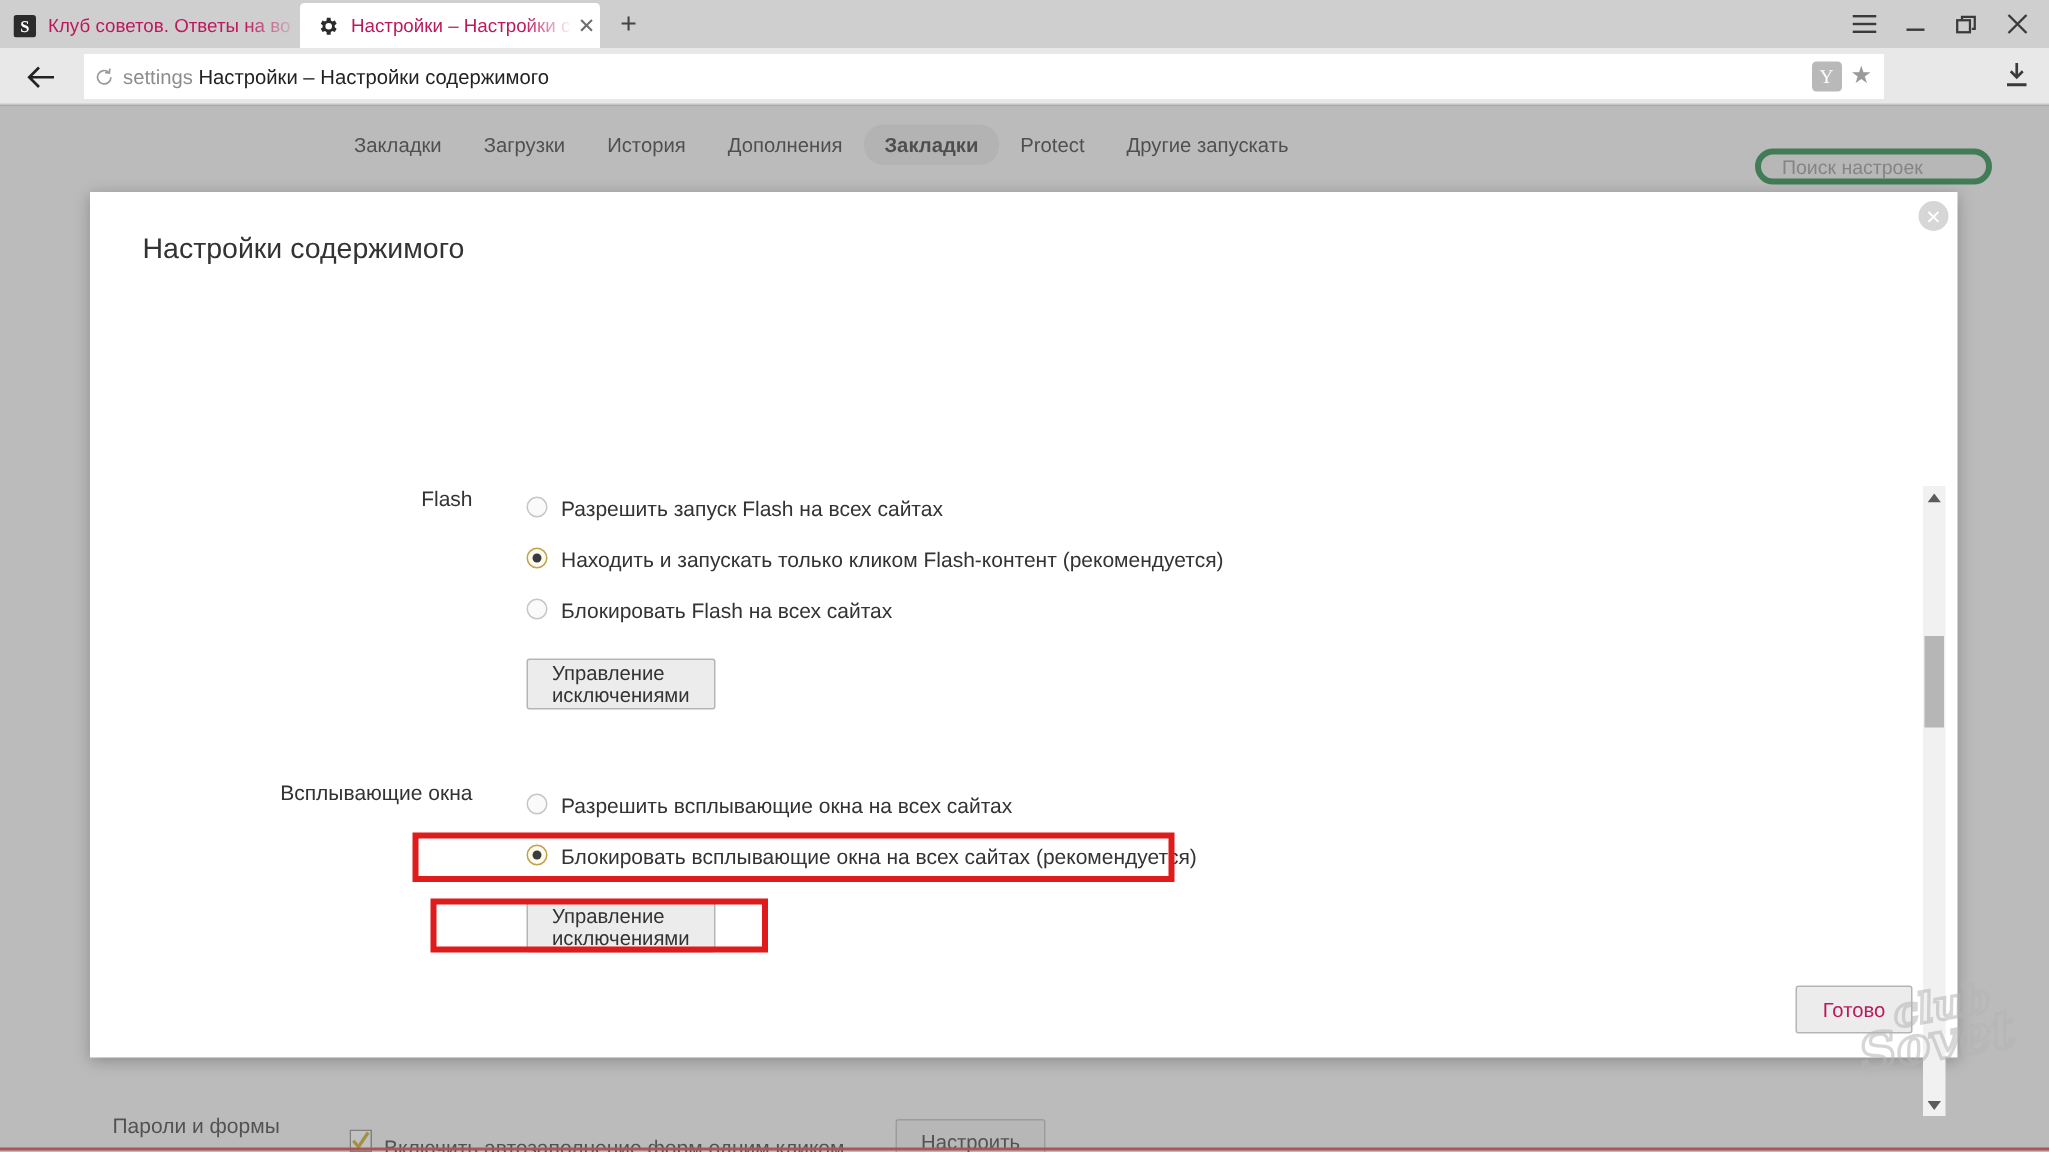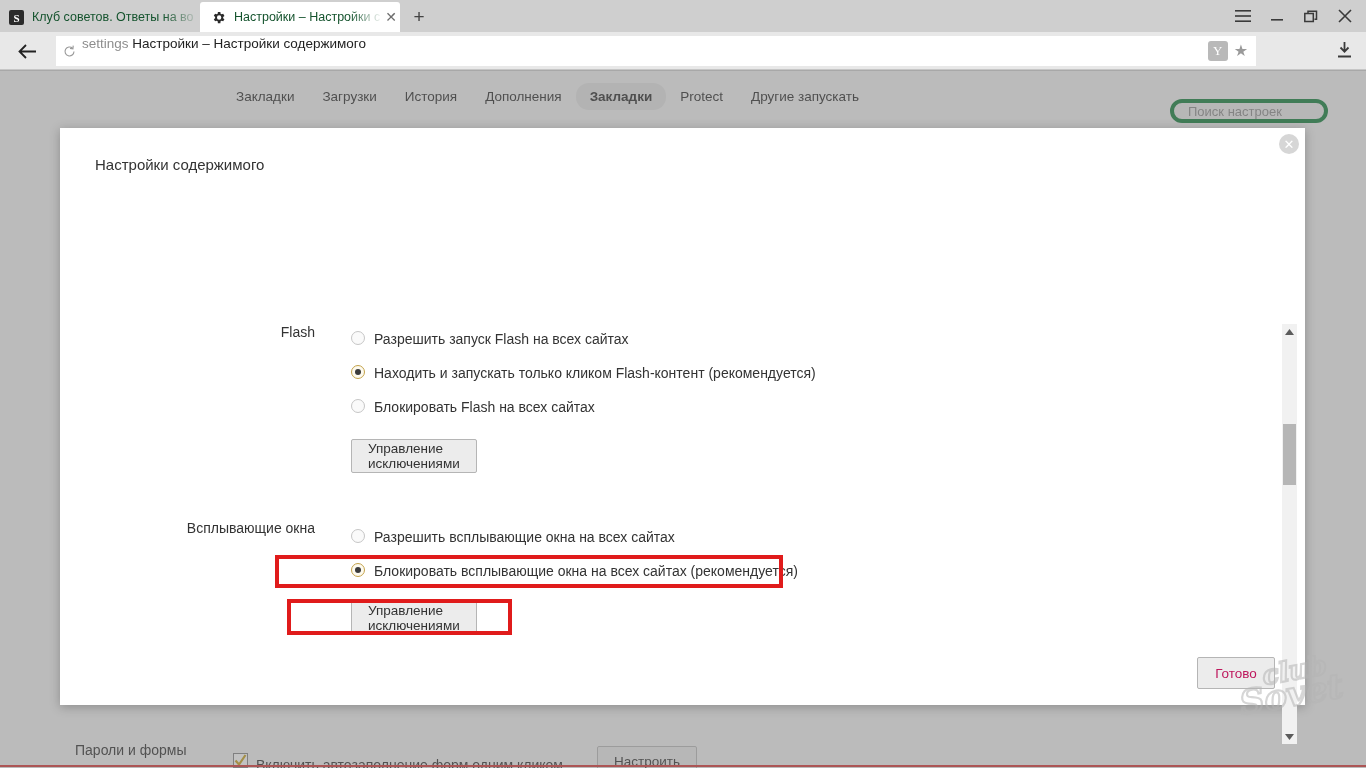--- a/index.html
+++ b/index.html
@@ -8,35 +8,35 @@
     font-family:"Liberation Sans","DejaVu Sans",sans-serif;
     background:#a8a8a8;position:relative;
   }
 
   
   #browser-chrome{position:absolute;left:0;top:0;width:1366px;height:32px;background:#cfcfcf;}
   .tab{position:absolute;top:2px;height:30px;display:flex;align-items:center;box-sizing:border-box;}
   #tab-inactive{left:0;width:200px;padding-left:8px;background:#cfcfcf;}
   #tab-active{left:200px;width:200px;padding-left:10px;background:#ffffff;border-radius:3px 3px 0 0;}
   .tab-favicon{width:16px;height:16px;flex:0 0 16px;margin-right:8px;display:flex;align-items:center;justify-content:center;}
-  .tab-title{font-size:12.5px;color:#14532d;white-space:nowrap;overflow:hidden;flex:1 1 auto;
+  .tab-title{font-size:12.5px;color:#be185d;white-space:nowrap;overflow:hidden;flex:1 1 auto;
              -webkit-mask-image:linear-gradient(to right,#000 78%,rgba(0,0,0,0));
              mask-image:linear-gradient(to right,#000 78%,rgba(0,0,0,0));}
   #tab-close{width:18px;flex:0 0 18px;text-align:center;font-size:14px;color:#6d6d6d;line-height:1;}
   #new-tab-button{position:absolute;left:408px;top:6px;width:22px;height:22px;text-align:center;
                   font-size:19px;line-height:21px;color:#444;}
   #window-controls{position:absolute;right:6px;top:0;height:32px;display:flex;align-items:center;gap:4px;}
   .wc{width:30px;height:32px;display:flex;align-items:center;justify-content:center;color:#3a3a3a;}
   .wc svg{display:block;}
 
   
   #address-bar-row{position:absolute;left:0;top:32px;width:1366px;height:38px;background:#e8e8e8;
                    border-bottom:1px solid #c6c6c6;box-sizing:border-box;}
   #back-button{position:absolute;left:14px;top:8px;width:26px;height:22px;display:flex;align-items:center;justify-content:center;color:#222;}
-  #omnibox{position:absolute;left:56px;top:4px;width:1200px;height:30px;background:#ffffff;display:flex;}
+  #omnibox{position:absolute;left:56px;top:4px;width:1200px;height:30px;background:#ffffff;display:flex;align-items:center;}
   #reload-icon{width:26px;flex:0 0 26px;display:flex;align-items:center;justify-content:center;color:#9a9a9a;}
   #omnibox-text{font-size:13.5px;color:#222;white-space:nowrap;}
   #omnibox-scheme{color:#8d8d8d;}
   #omnibox-right{position:absolute;right:0;top:0;height:30px;display:flex;align-items:center;padding-right:8px;gap:6px;}
   #yandex-badge{width:20px;height:20px;border-radius:3px;background:#b9b9b9;color:#fff;font-size:13px;
                 display:flex;align-items:center;justify-content:center;font-family:"Liberation Serif",serif;}
   #bookmark-star{color:#9a9a9a;font-size:16px;line-height:1;}
   #download-icon{position:absolute;right:14px;top:10px;color:#3a3a3a;}
 
   
@@ -58,21 +58,21 @@
   #bottom-red-line{position:absolute;left:0;top:765px;width:1366px;height:2px;background:#d83a3a;}
 
   
   #modal-overlay{position:absolute;left:0;top:71px;width:1366px;height:697px;background:rgba(120,120,120,0.45);}
 
   
   #content-settings-dialog{position:absolute;left:60px;top:128px;width:1245px;height:577px;background:#fff;
                            box-shadow:0 2px 10px rgba(0,0,0,0.25);}
   #dialog-close{position:absolute;right:6px;top:6px;width:20px;height:20px;border-radius:50%;background:#d6d6d6;
                 color:#fff;font-size:13px;display:flex;align-items:center;justify-content:center;line-height:1;}
-  #dialog-title{position:absolute;left:35px;top:28px;font-size:15px;color:#333;}
+  #dialog-title{position:absolute;left:35px;top:28px;font-size:19px;color:#333;}
 
   #dialog-scroll-area{position:absolute;left:0;top:60px;width:993px;height:455px;overflow:hidden;}
   .setting-group{position:absolute;}
   .group-label{position:absolute;text-align:right;font-size:14px;color:#333;white-space:nowrap;}
   .radio-row{position:absolute;display:flex;align-items:flex-start;}
   .radio{width:14px;height:14px;border-radius:50%;box-sizing:border-box;flex:0 0 14px;margin-right:9px;
          background:#fafafa;border:1px solid #c6c6c6;position:relative;}
   .radio.checked{border:1px solid #c3a24a;background:#fdfaef;}
   .radio.checked::after{content:"";position:absolute;left:3px;top:3px;width:6px;height:6px;border-radius:50%;background:#3b3b3b;}
   .radio-label{font-size:14px;color:#333;white-space:nowrap;}

